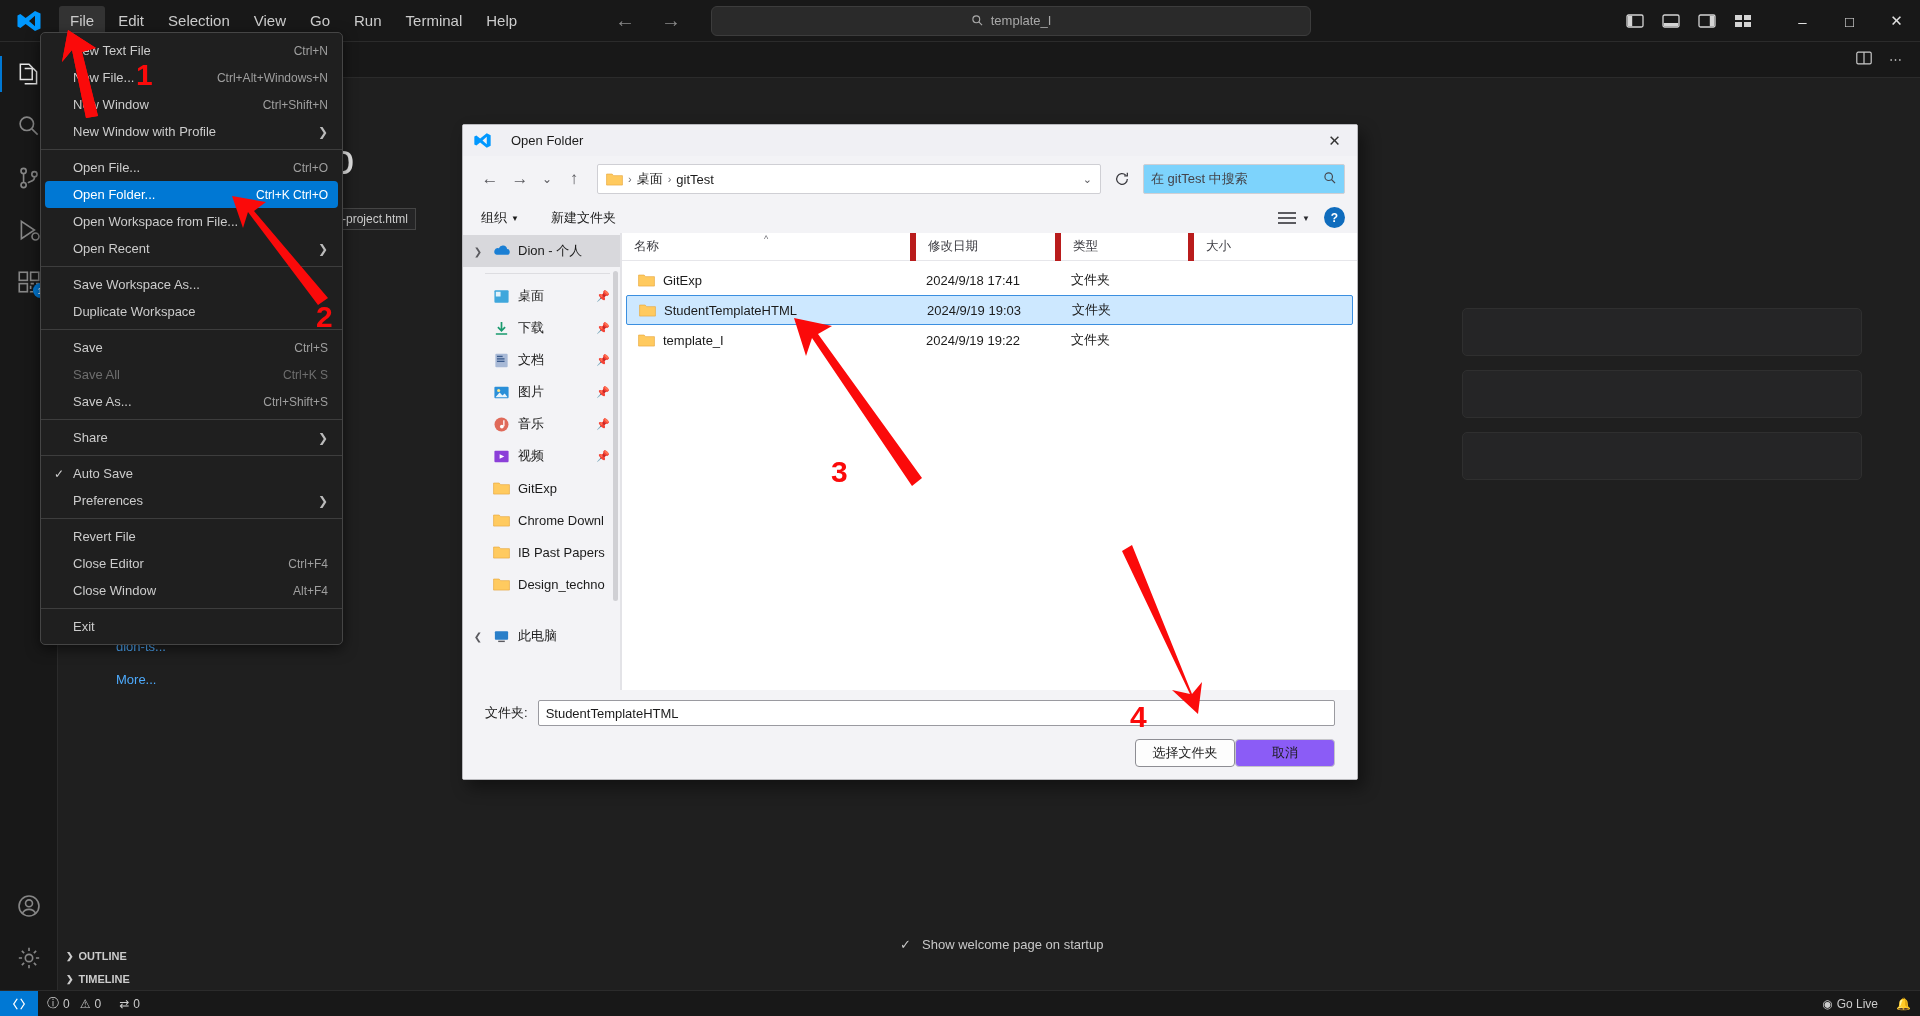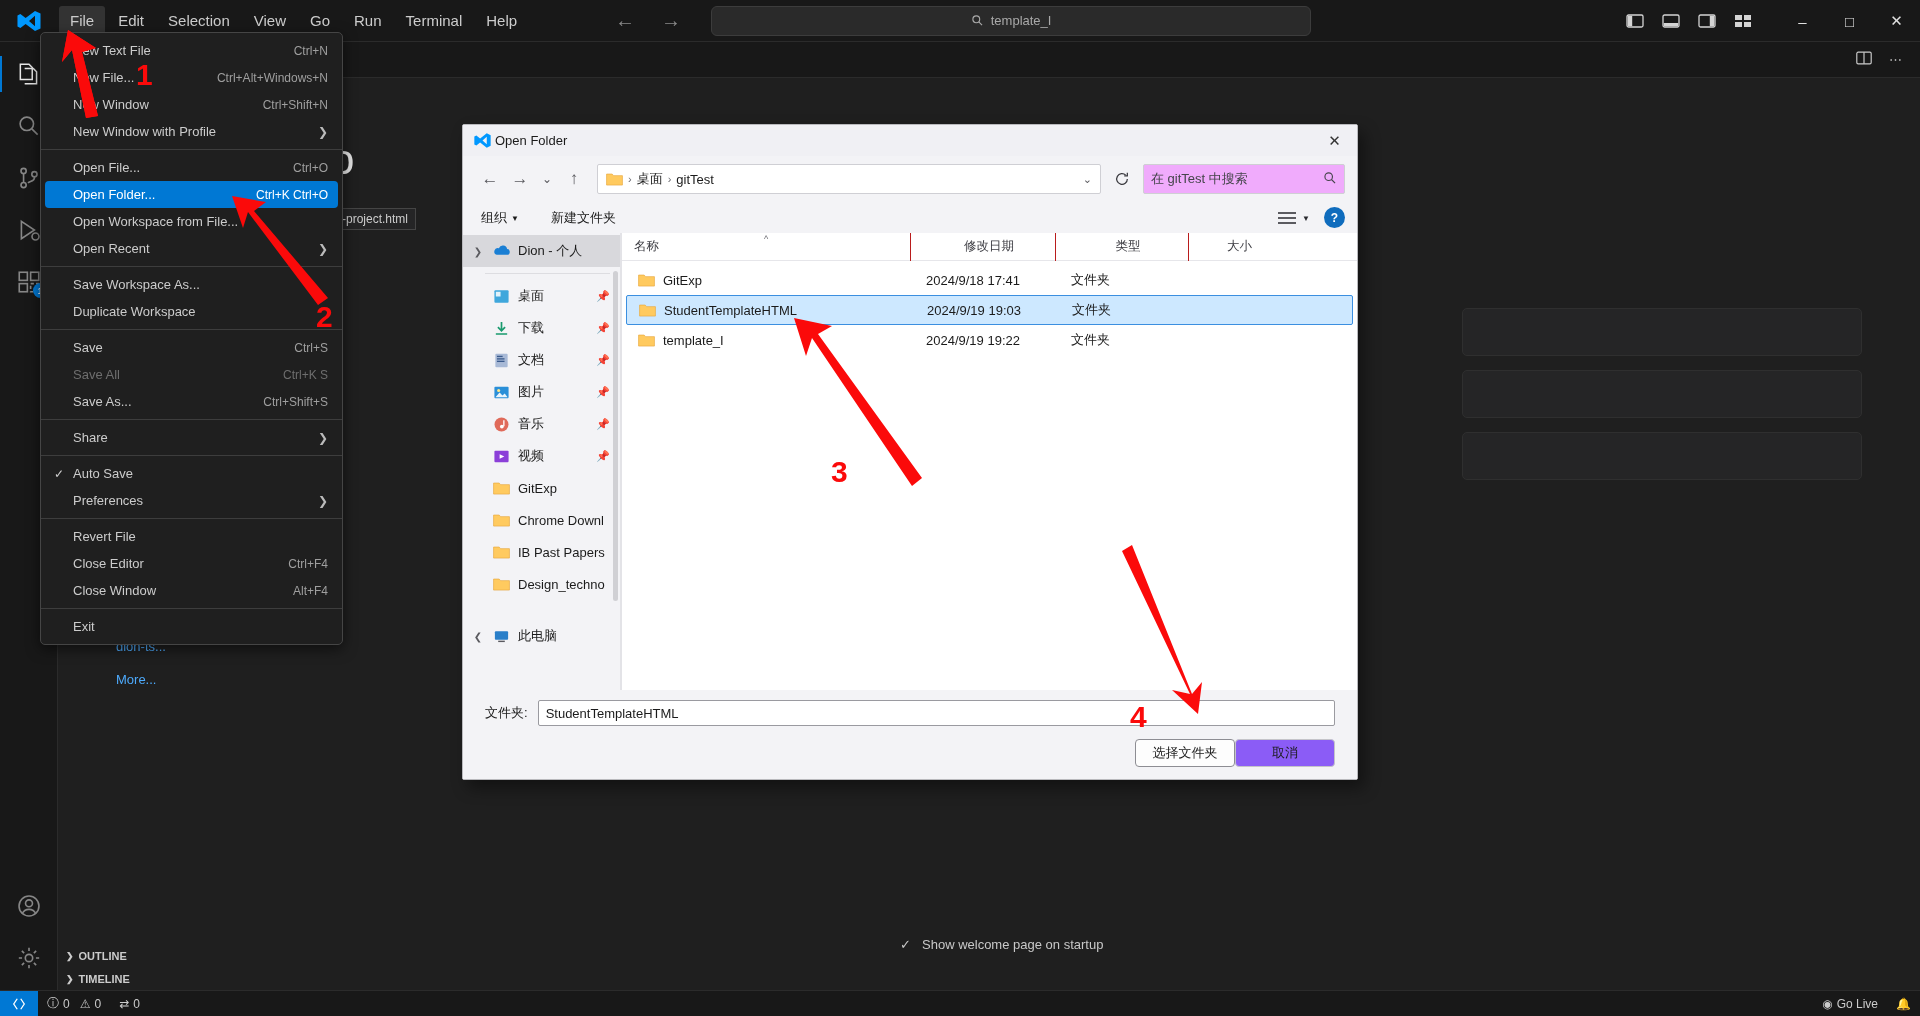--- a/index.html
+++ b/index.html
@@ -118,21 +118,21 @@
   
   #dialog {
     position:absolute; left:462px; top:124px; width:896px; height:656px;
     background:#f3f3f6; border:1px solid #b9b9bd;
     box-shadow: 6px 8px 16px rgba(0,0,0,0.42);
     font-family:"Liberation Sans", sans-serif; color:#1b1b1b; font-size:13px;
     display:flex; flex-direction:column; border-radius:2px;
   }
   .dlg-title {
     height:31px; background:#f0f0f4; display:flex; align-items:center;
-    padding-left:11px; gap:4px; flex:0 0 auto;
+    padding-left:11px; gap:20px; flex:0 0 auto;
   }
   .dlg-title svg { width:17px; height:17px; }
   .dlg-title .t { font-size:13px; color:#1b1b1b; }
   .dlg-close {
     margin-left:auto; width:45px; height:31px; display:flex; align-items:center;
     justify-content:center; font-size:15px; color:#333;
   }
 
   .dlg-navbar {
     height:46px; display:flex; align-items:center; gap:0px; padding:0 12px; flex:0 0 auto;
@@ -143,21 +143,21 @@
   .addressbar {
     flex:1; height:30px; background:#ffffff; border:1px solid #cfcfd4;
     display:flex; align-items:center; padding:0 8px; gap:5px; margin:0 6px 0 8px; border-radius:2px;
   }
   .addressbar .folder-ico { width:17px; height:14px; }
   .addressbar .crumb { font-size:13px; color:#1b1b1b; }
   .addressbar .sep { color:#6a6a70; font-size:11px; }
   .addressbar .dd { margin-left:auto; color:#5a5a5f; font-size:11px; }
   .refreshbtn { width:30px; height:30px; display:flex; align-items:center; justify-content:center; color:#3a3a3f;}
   .searchbar {
-    width:202px; height:30px; background:#f0abfc; border:1px solid #cfcfd4;
+    width:202px; height:30px; background:#7dd3fc; border:1px solid #cfcfd4;
     display:flex; align-items:center; padding:0 7px; margin-left:6px; border-radius:2px;
   }
   .searchbar .ph { font-size:13px; color:#44444a; }
   .searchbar .sico { margin-left:auto; color:#44444a; }
 
   .dlg-toolbar {
     height:31px; display:flex; align-items:center; padding:0 12px; gap:20px;
     font-size:13px; color:#1b1b1b; flex:0 0 auto;
   }
   .dlg-toolbar .tbi { display:flex; align-items:center; gap:4px; padding:3px 6px; }
@@ -188,21 +188,21 @@
     position:absolute; right:2px; top:38px; width:5px; height:330px;
     background:#d0d0d4; border-radius:3px;
   }
 
   .dlg-files { flex:1; background:#ffffff; display:flex; flex-direction:column; border-left:1px solid #e3e3e7;}
   .fl-head {
     height:28px; display:flex; align-items:center; font-size:12.5px; color:#3b3b41;
     border-bottom:1px solid #e6e6ea; position:relative;
   }
   .fl-head .col { padding-left:12px; position:relative; height:28px; display:flex; align-items:center; }
-  .fl-head .col + .col { border-left:1px solid #b91c1c;justify-content:center; }
+  .fl-head .col + .col { border-left:6px solid #b91c1c; }
   .fl-head .sortcaret { position:absolute; left:0; right:0; top:1px; text-align:center; font-size:9px; color:#6a6a70; }
   .col-name { width:288px; }
   .col-date { width:145px; }
   .col-type { width:133px; }
   .col-size { width:90px; }
 
   .fl-body { flex:1; padding-top:4px; }
   .fl-row {
     height:30px; display:flex; align-items:center; font-size:13px; color:#1b1b1b;
     margin:0 4px;

